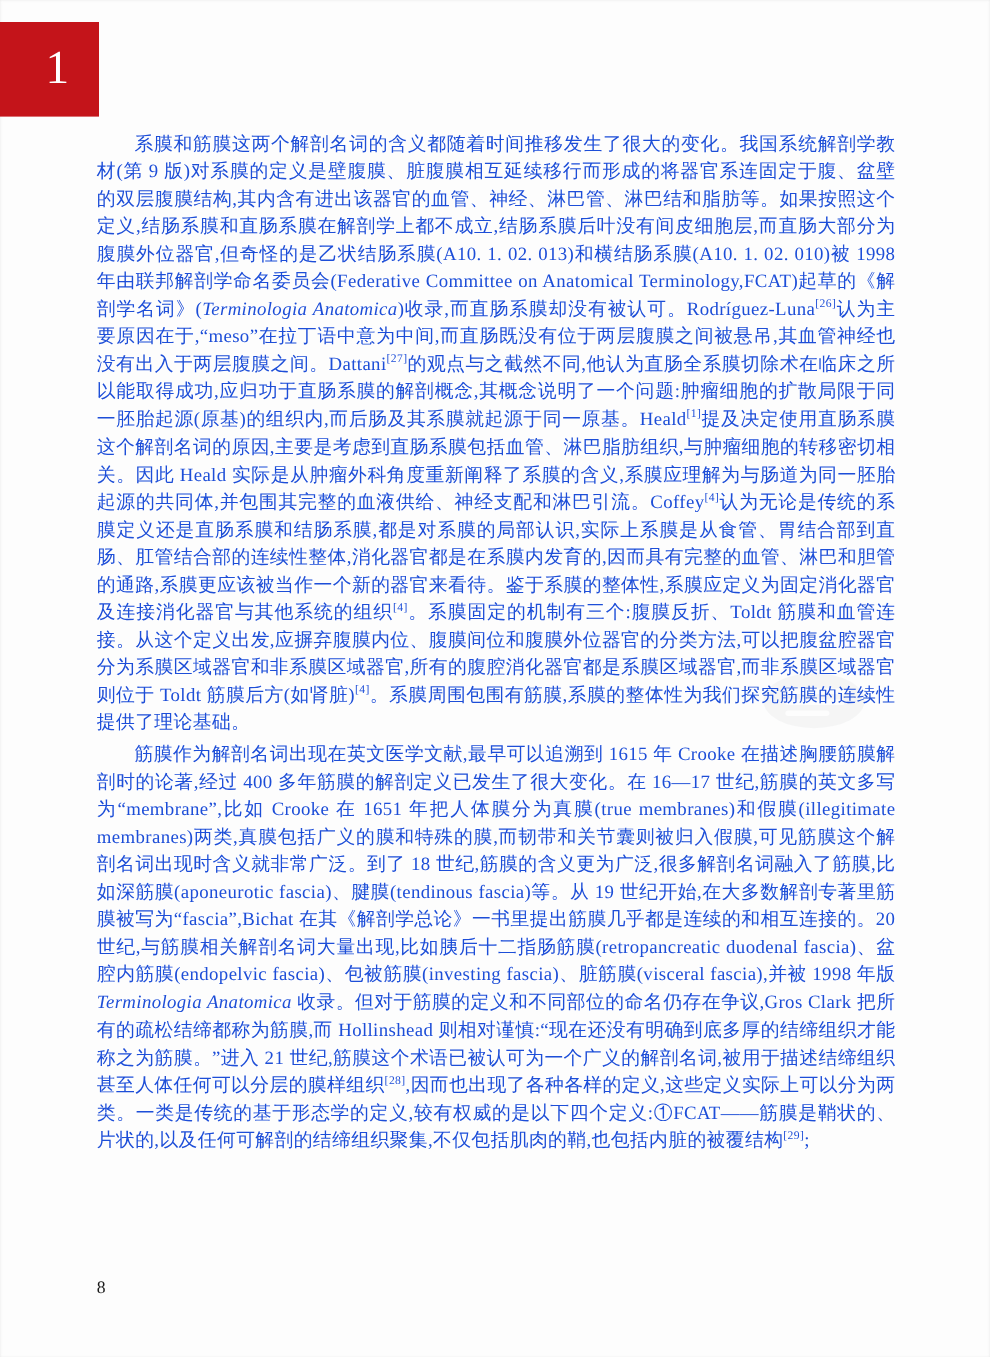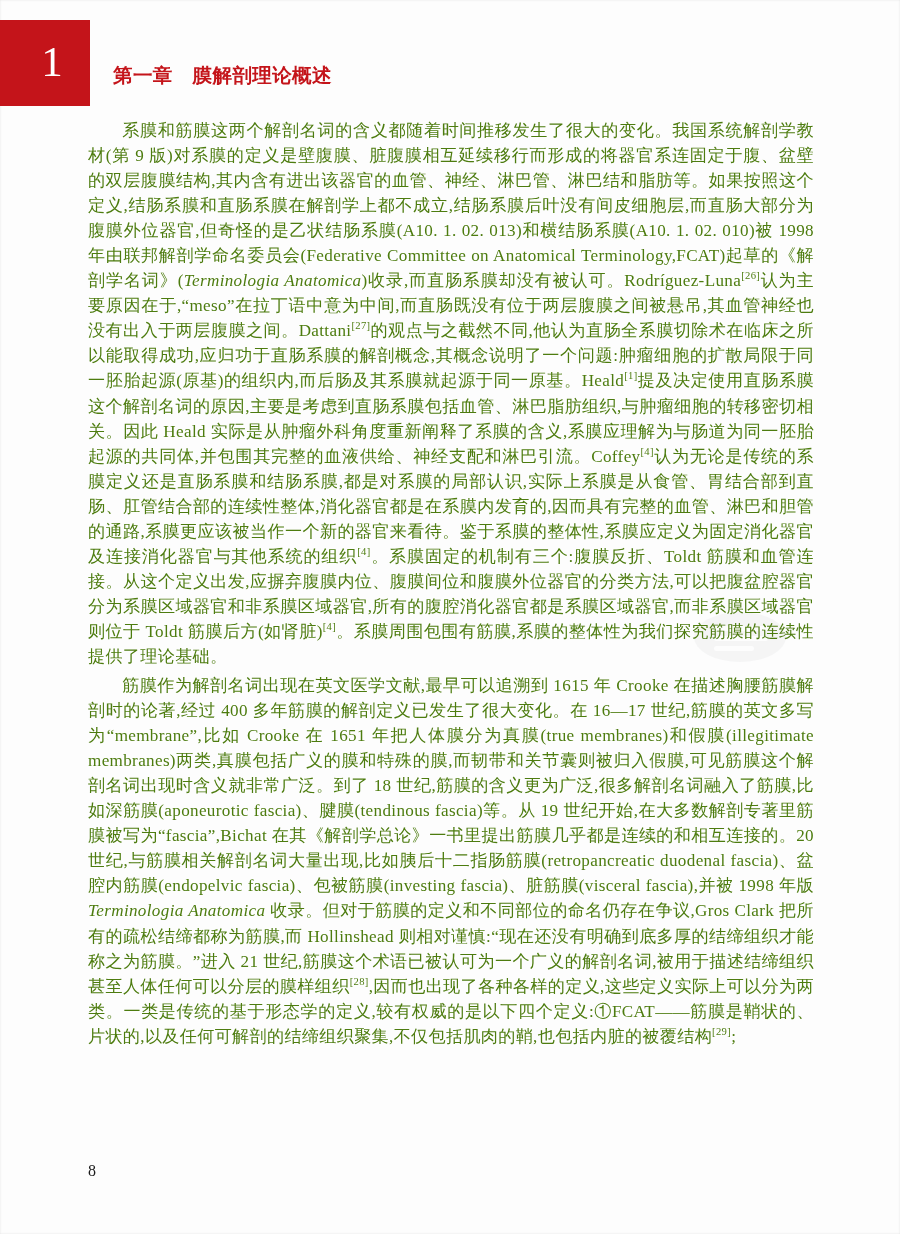--- a/index.html
+++ b/index.html
@@ -76,21 +76,21 @@
   .body-col {
     position: absolute;
     left: 88px;
     top: 118px;
     width: 726px;
   }
   .para {
     margin: 0;
     font-size: 17.1px;
     line-height: 25.05px;
-    color: #4d7c0f;
+    color: #1d4ed8;
     text-align: justify;
     text-align-last: left;
     text-indent: 2em;
     letter-spacing: 0.02em;
     word-spacing: 0.01em;
     font-family: "Liberation Serif", "DejaVu Serif", serif;
   }
   .para + .para { margin-top: 4px; }
 
   .it { font-style: italic; }
@@ -141,21 +141,20 @@
 </style>
 </head>
 <body>
 
 <div class="page">
 
   <div class="chapter-head">
     <div class="chapter-number-box">
       <span class="chapter-number">1</span>
     </div>
-    <div class="chapter-title">第一章　膜解剖理论概述</div>
   </div>
 
   <div class="watermark">
     <div class="wm-ell"></div>
     <div class="wm-bar b1"></div>
     <div class="wm-bar b2"></div>
     <div class="wm-bar b3"></div>
   </div>
 
   <div class="body-col">

